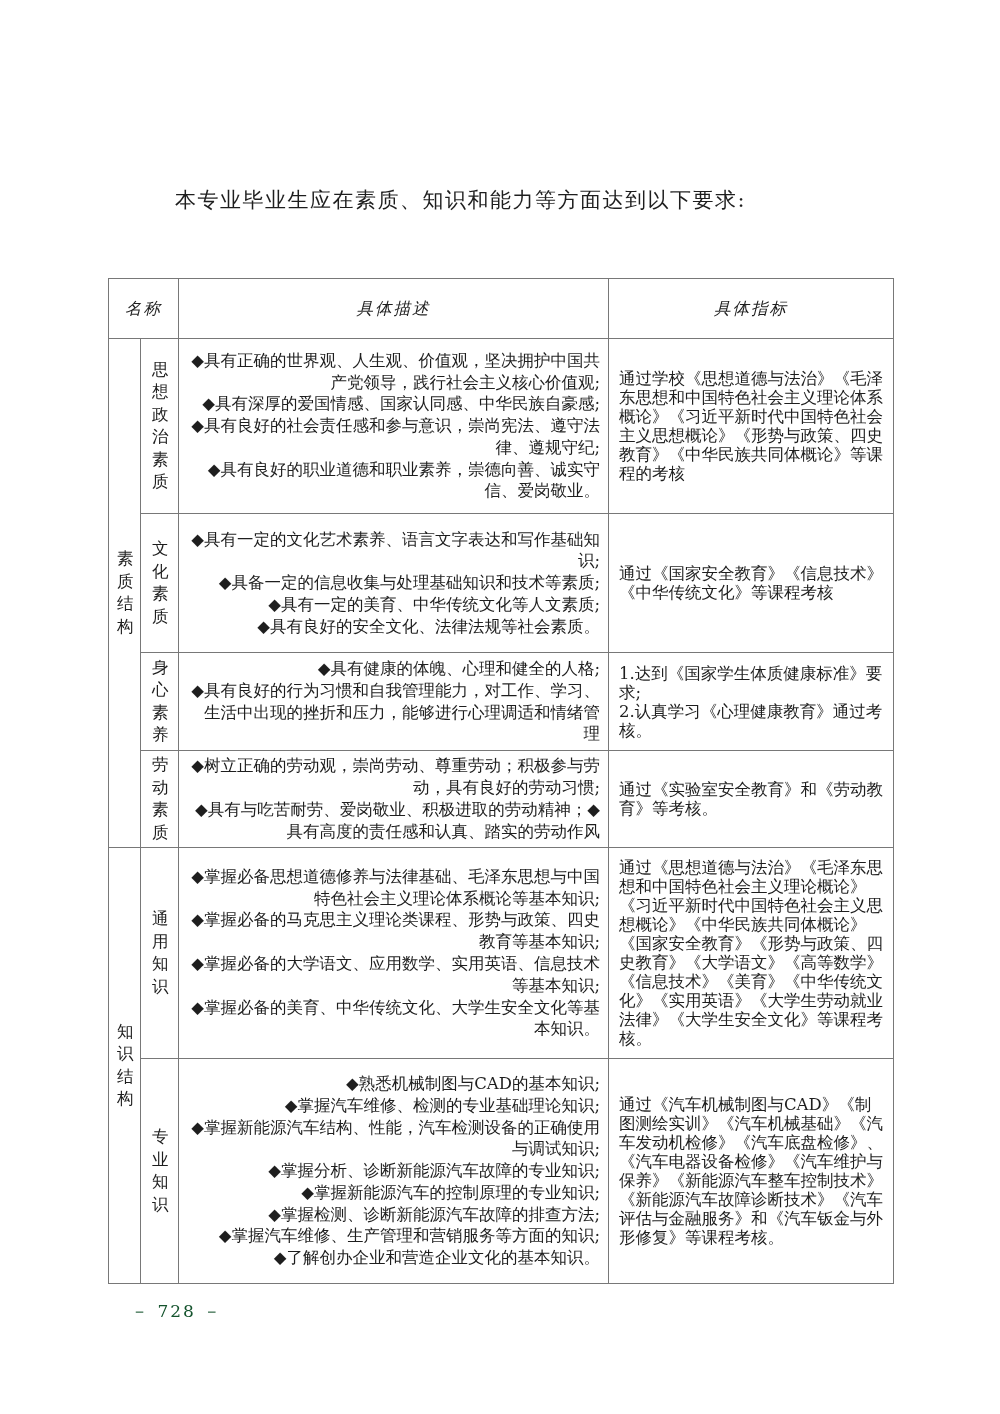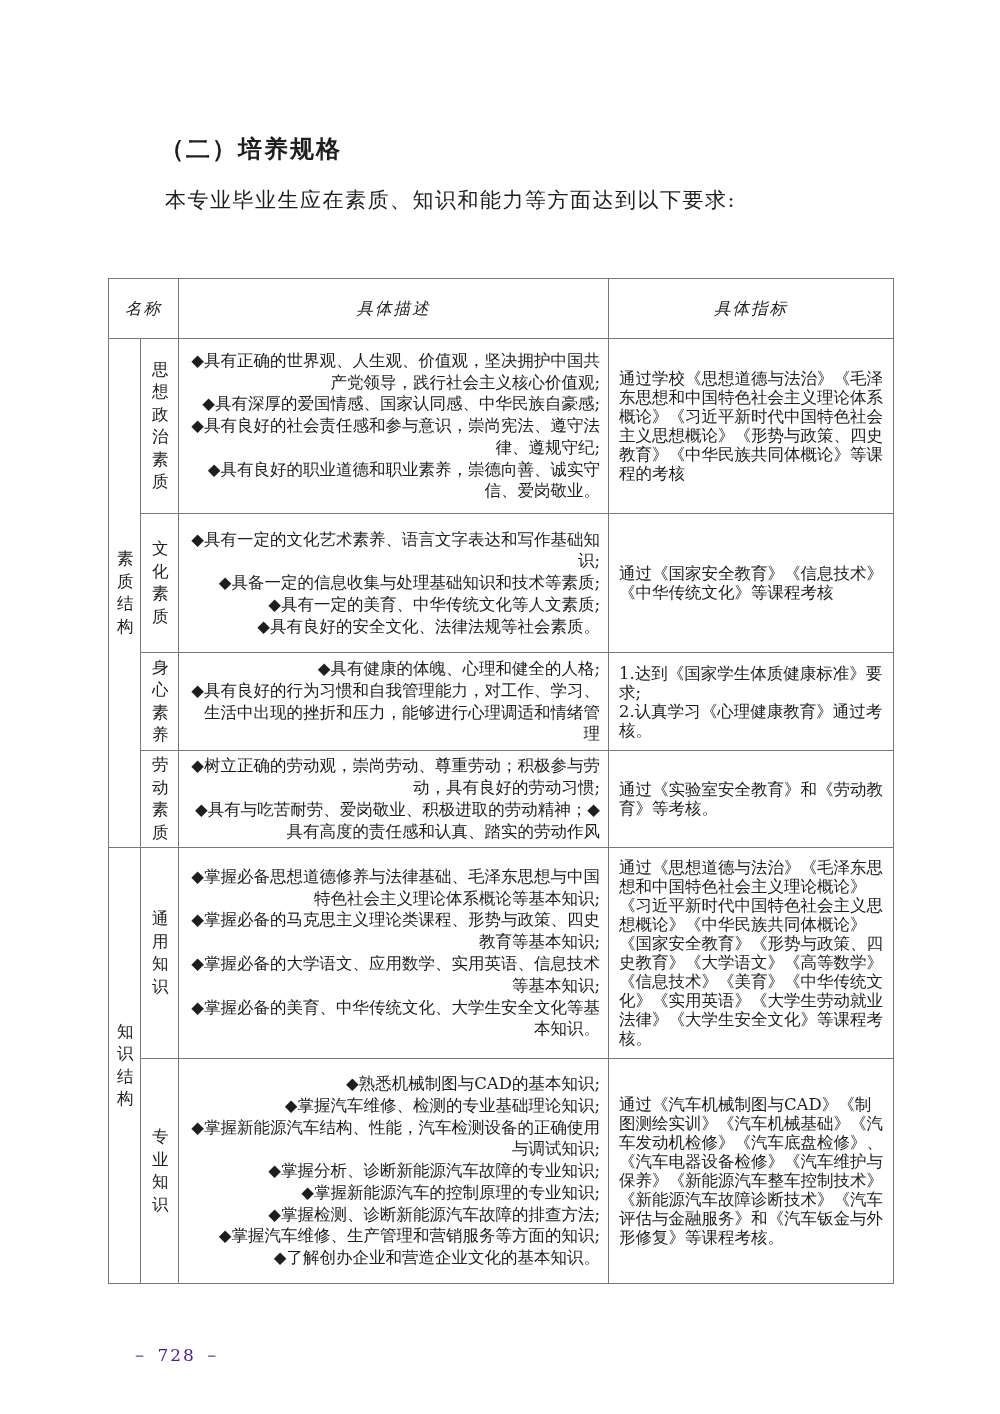--- a/index.html
+++ b/index.html
@@ -11,21 +11,21 @@
     position: relative;
     overflow: hidden;
   }
   .page { position: absolute; inset: 0; background: #fff; }
 
   .section-heading {
     position: absolute; left: 160px; top: 133px;
     font-size: 24px; font-weight: bold; letter-spacing: 2px;
   }
   .intro {
-    position: absolute; left: 165px; top: 186px;
+    position: absolute; left: 175px; top: 186px;
     font-size: 21px; letter-spacing: 1.5px;
   }
   .caption {
     position: absolute; left: 108px; top: 240px; width: 785px;
     text-align: center; font-size: 18px; font-weight: bold;
     font-family: "DejaVu Sans", "Liberation Sans", sans-serif;
     letter-spacing: 1px;
   }
 
   table.spec {
@@ -67,29 +67,28 @@
   }
   tr.r1 { height: 175px; }
   tr.r2 { height: 139px; }
   tr.r3 { height: 98px; }
   tr.r4 { height: 97px; }
   tr.r5 { height: 211px; }
   tr.r6 { height: 225px; }
 
   .page-number {
     position: absolute; left: 131px; top: 1300px;
-    font-size: 17px; letter-spacing: 2px; color: #4c1d95; margin-top: 44px;
+    font-size: 17px; letter-spacing: 2px; color: #14532d;
   }
 </style>
 </head>
 <body>
 
 <div class="page">
 
-  <div class="section-heading">（二）培养规格</div>
 
   <div class="intro">本专业毕业生应在素质、知识和能力等方面达到以下要求:</div>
 
 
   <table class="spec">
     <colgroup>
       <col class="c-group">
         <col class="c-cat">
         <col class="c-desc">
         <col class="c-ind">

